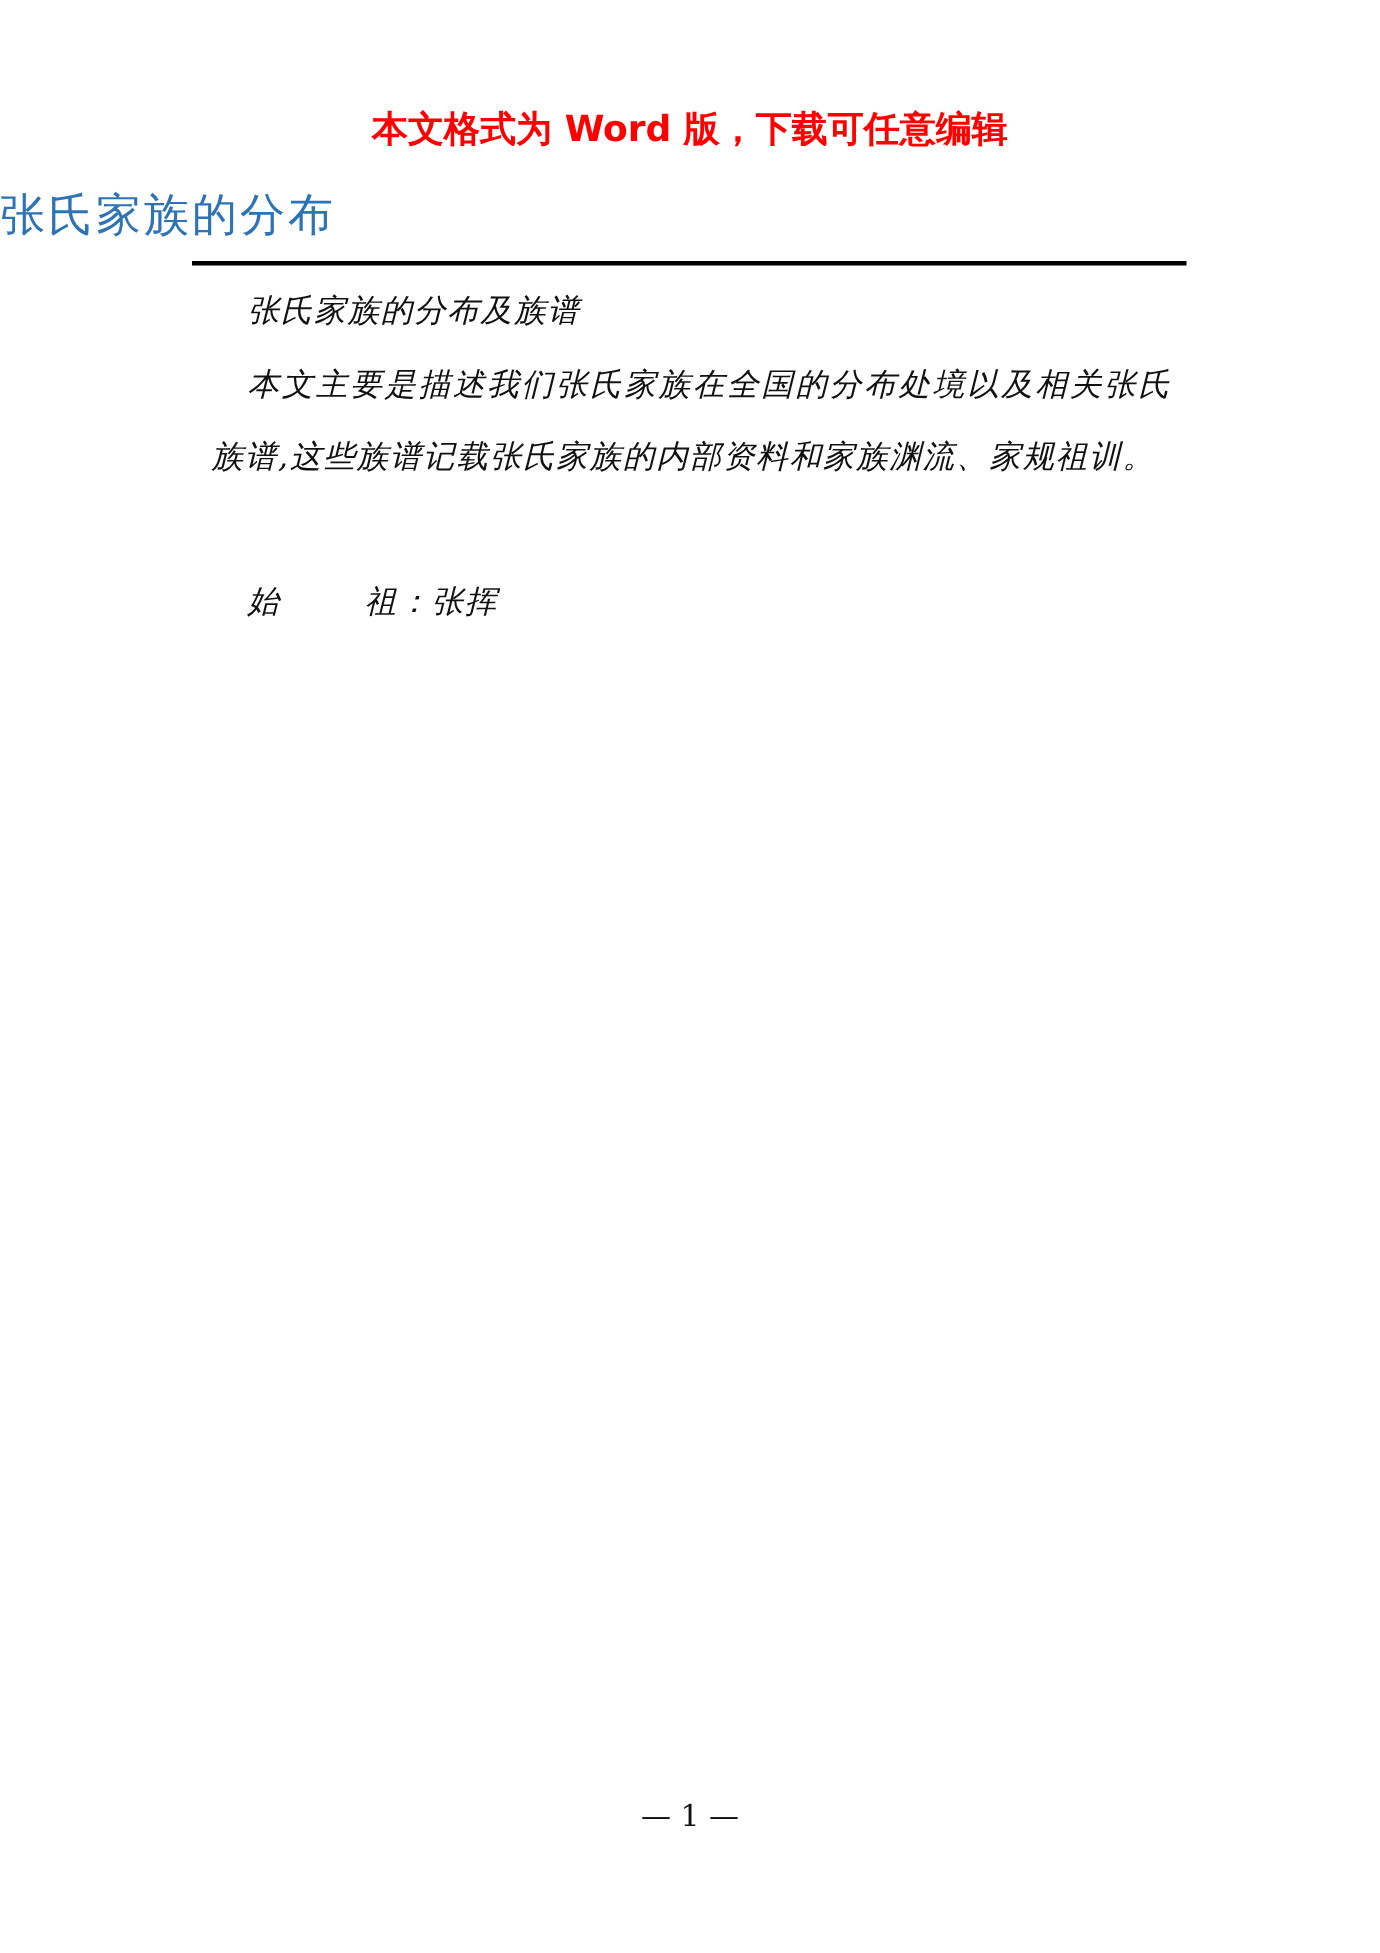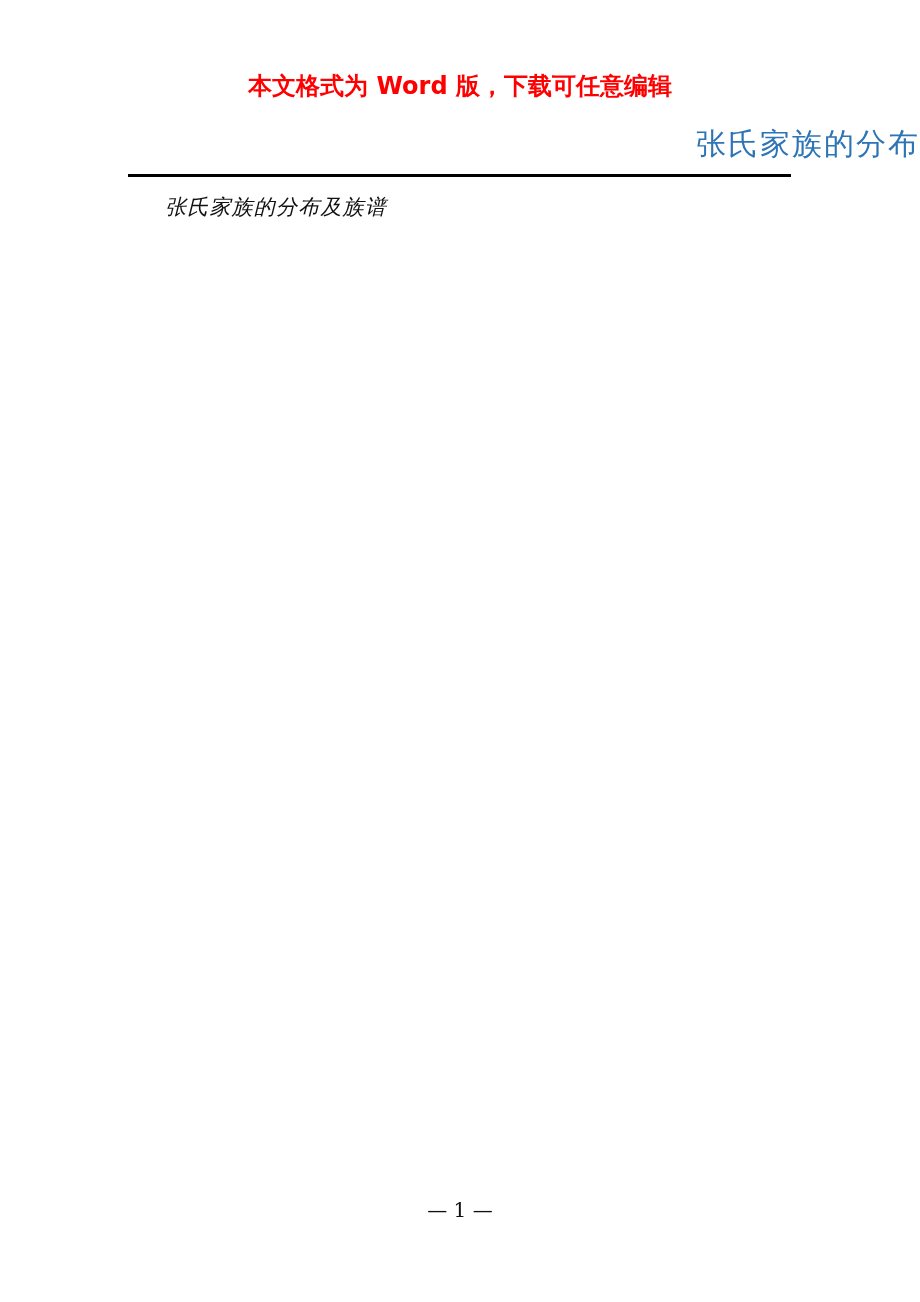--- a/index.html
+++ b/index.html
@@ -4,21 +4,21 @@
   <style>
     html, body { margin: 0; padding: 0; background: #ffffff; }
     body { width: 920px; height: 1302px; position: relative; overflow: hidden; }
     .page { position: absolute; left: 0; top: 0; width: 920px; height: 1302px; background: #fff; }
     .notice {
       position: absolute; left: 0; top: 66px; width: 920px; text-align: center;
       color: #ff0000; font-family: "DejaVu Sans", sans-serif; font-weight: bold;
       font-size: 24px; line-height: 40px; letter-spacing: 0px;
     }
     .title {
-      position: absolute; left: 0; top: 122px; width: 920px; text-align: right;
+      position: absolute; left: 0; top: 122px; width: 920px; text-align: left;
       color: #2e74b5; font-family: "DejaVu Sans", sans-serif;
       font-size: 30px; line-height: 44px; letter-spacing: 2px;
     }
     .rule {
       position: absolute; left: 128px; top: 174px; width: 663px; height: 3px; background: #000;
     }
     .body {
       position: absolute; left: 141px; top: 183px; width: 640px;
       font-family: "DejaVu Serif", serif; font-size: 21px; line-height: 48.5px;
       color: #111; text-align: justify; letter-spacing: 1.2px; font-style: italic;
@@ -34,17 +34,19 @@
 </head>
 <body>
 
 <div class="page">
   <div class="notice">本文格式为 Word 版，下载可任意编辑</div>
   <div class="title">张氏家族的分布</div>
   <div class="rule"></div>
 
   <div class="body">
     <p>张氏家族的分布及族谱</p>
+    <p>本文主要是描述我们张氏家族在全国的分布处境以及相关张氏族谱,这些族谱记载张氏家族的内部资料和家族渊流、家规祖训。</p>
     <p class="blank"></p>
+    <p class="spaced"><span>始</span><span class="gap"></span><span>祖：</span><span>张挥</span></p>
   </div>
 
   <div class="footer">— 1 —</div>
 </div>
 
 </body></html>

